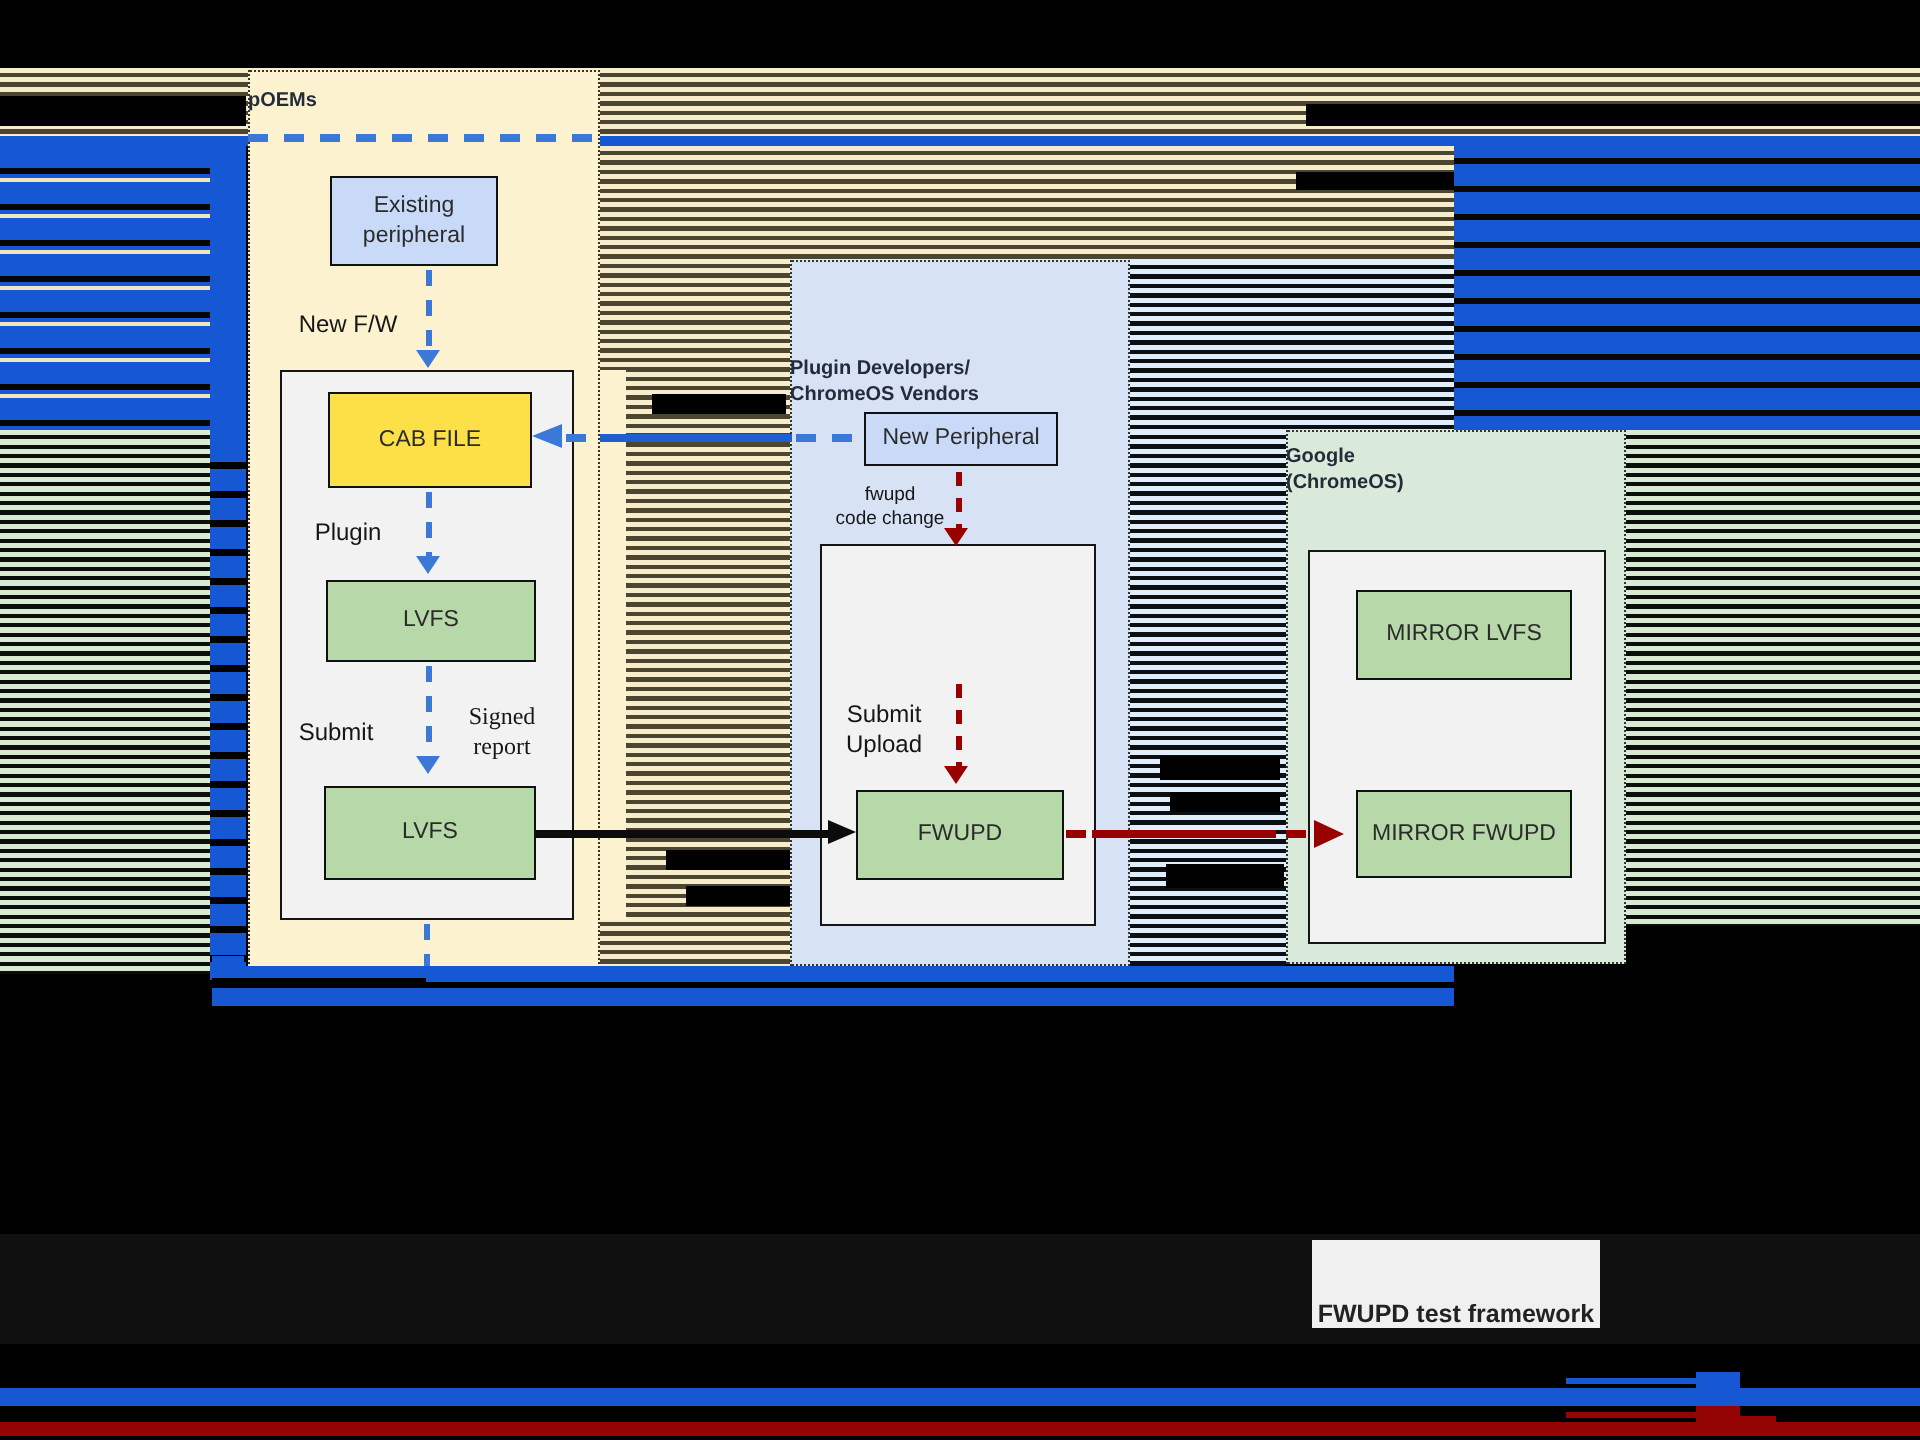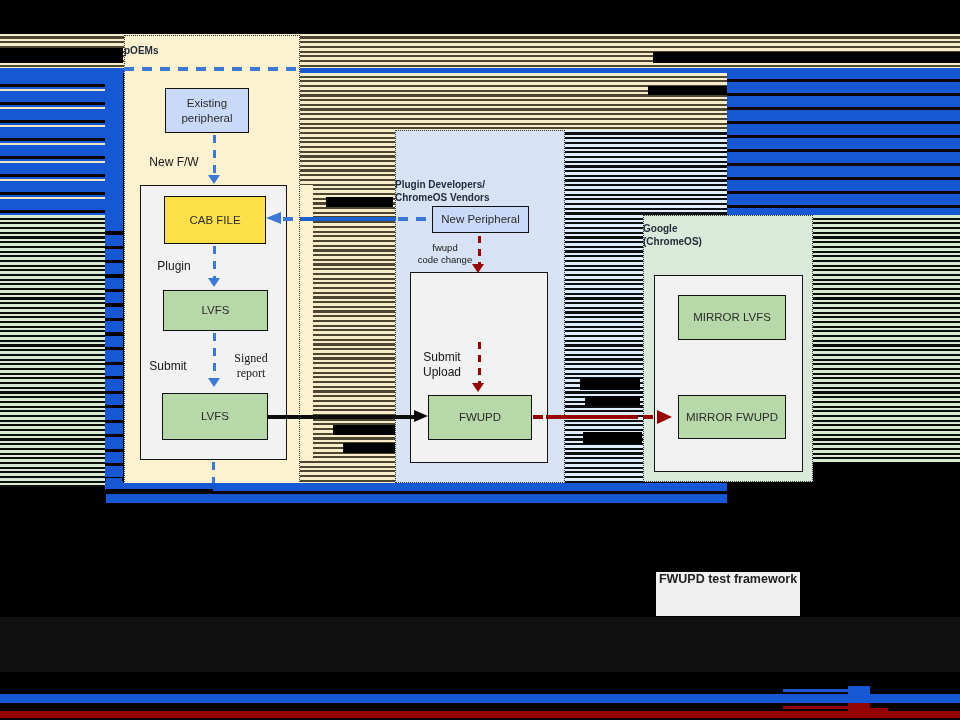--- a/index.html
+++ b/index.html
@@ -36,22 +36,22 @@
   .vdash-red{width:3px;background:repeating-linear-gradient(180deg,#990000 0 7px,rgba(0,0,0,0) 7px 13px);}
   .hdash-blue{height:3.5px;background:repeating-linear-gradient(90deg,#3b78d8 0 10px,rgba(0,0,0,0) 10px 18px);}
   .hsolid-blue{height:4px;background:#1d5fd0;}
   .hsolid-red{height:4px;background:#990000;}
   .hsolid-black{height:3.5px;background:#0c0c0c;}
   .head-down-blue{width:0;height:0;border-left:6.5px solid transparent;border-right:6.5px solid transparent;border-top:9px solid #3b78d8;}
   .head-down-red{width:0;height:0;border-left:6.5px solid transparent;border-right:6.5px solid transparent;border-top:9px solid #990000;}
   .head-left-blue{width:0;height:0;border-top:6.5px solid transparent;border-bottom:6.5px solid transparent;border-right:15px solid #3b78d8;}
   .head-right-black{width:0;height:0;border-top:6.5px solid transparent;border-bottom:6.5px solid transparent;border-left:14px solid #0c0c0c;}
   .head-right-red{width:0;height:0;border-top:7px solid transparent;border-bottom:7px solid transparent;border-left:15px solid #990000;}
-  .test-box{background:#f0f0f0;display:flex;align-items:flex-start;justify-content:center;
-            font-weight:bold;font-size:12.5px;color:#222;}
+  .test-box{background:#f0f0f0;display:flex;align-items:flex-end;justify-content:center;
+            font-weight:bold;font-size:12.5px;color:#222;margin-top:48px;}
 </style>
 </head>
 <body>
 
 <div id="page">
 
   <div class="abs st-tan" style="left:0;top:34px;width:960px;height:34px;"></div>
   <div class="abs fill-black" style="left:0;top:48px;width:123px;height:15px;"></div>
   <div class="abs fill-black" style="left:653px;top:52px;width:307px;height:11px;"></div>
   <div class="abs fill-blue" style="left:0;top:68px;width:960px;height:5px;"></div>

